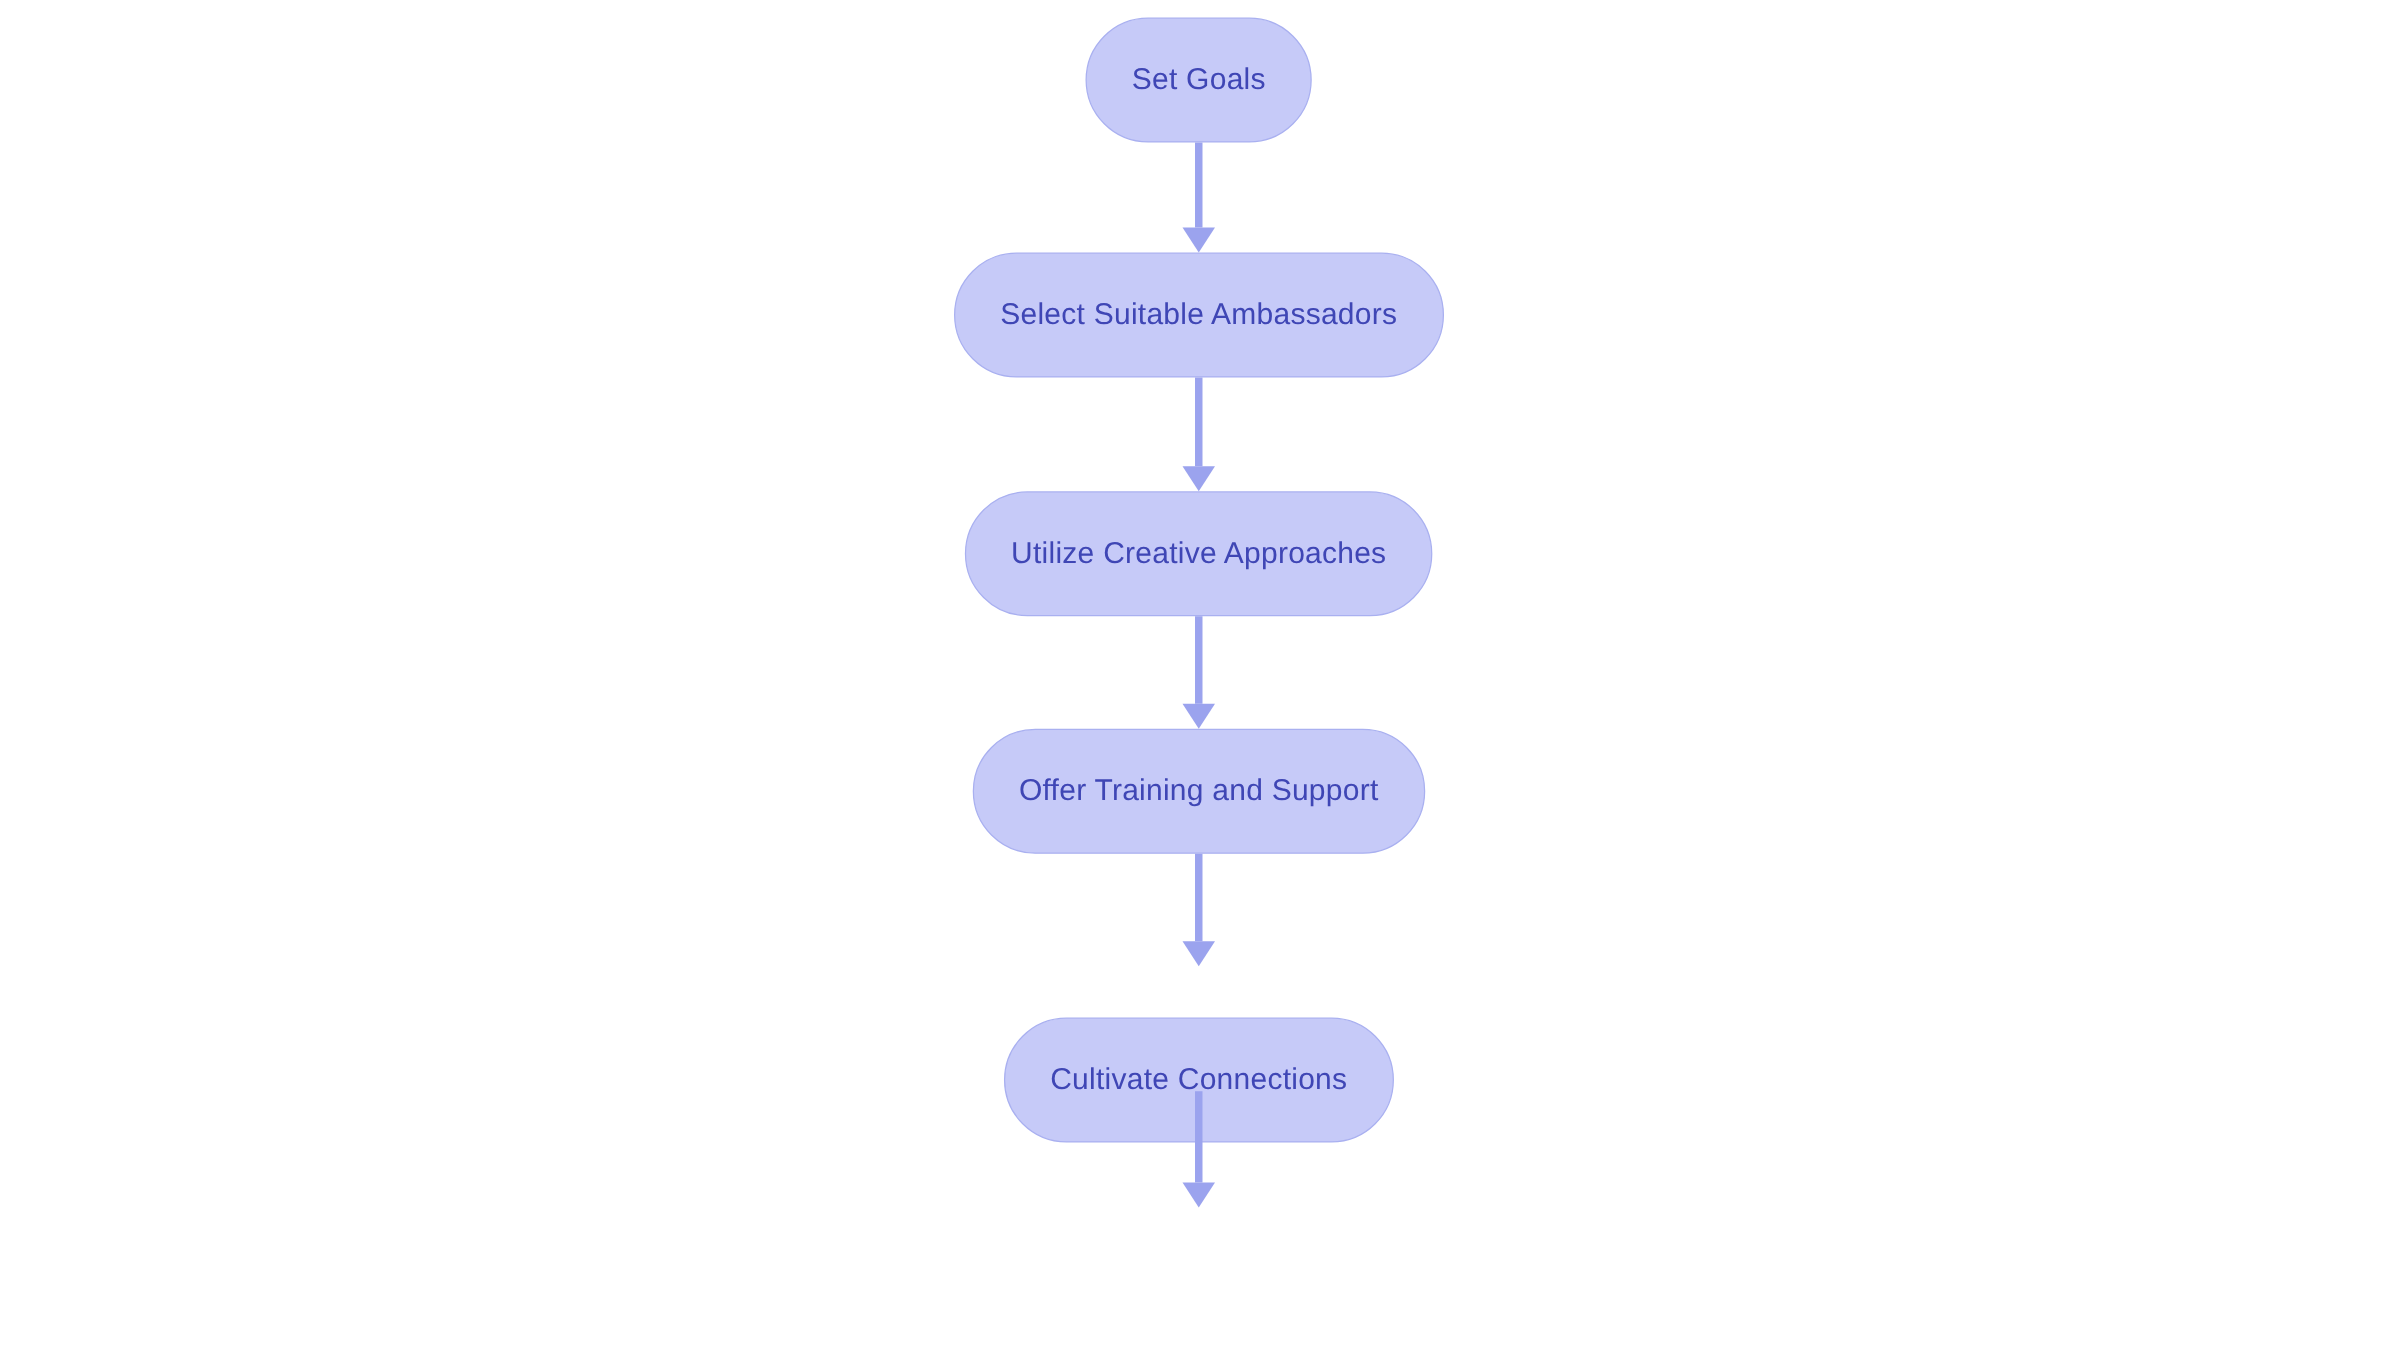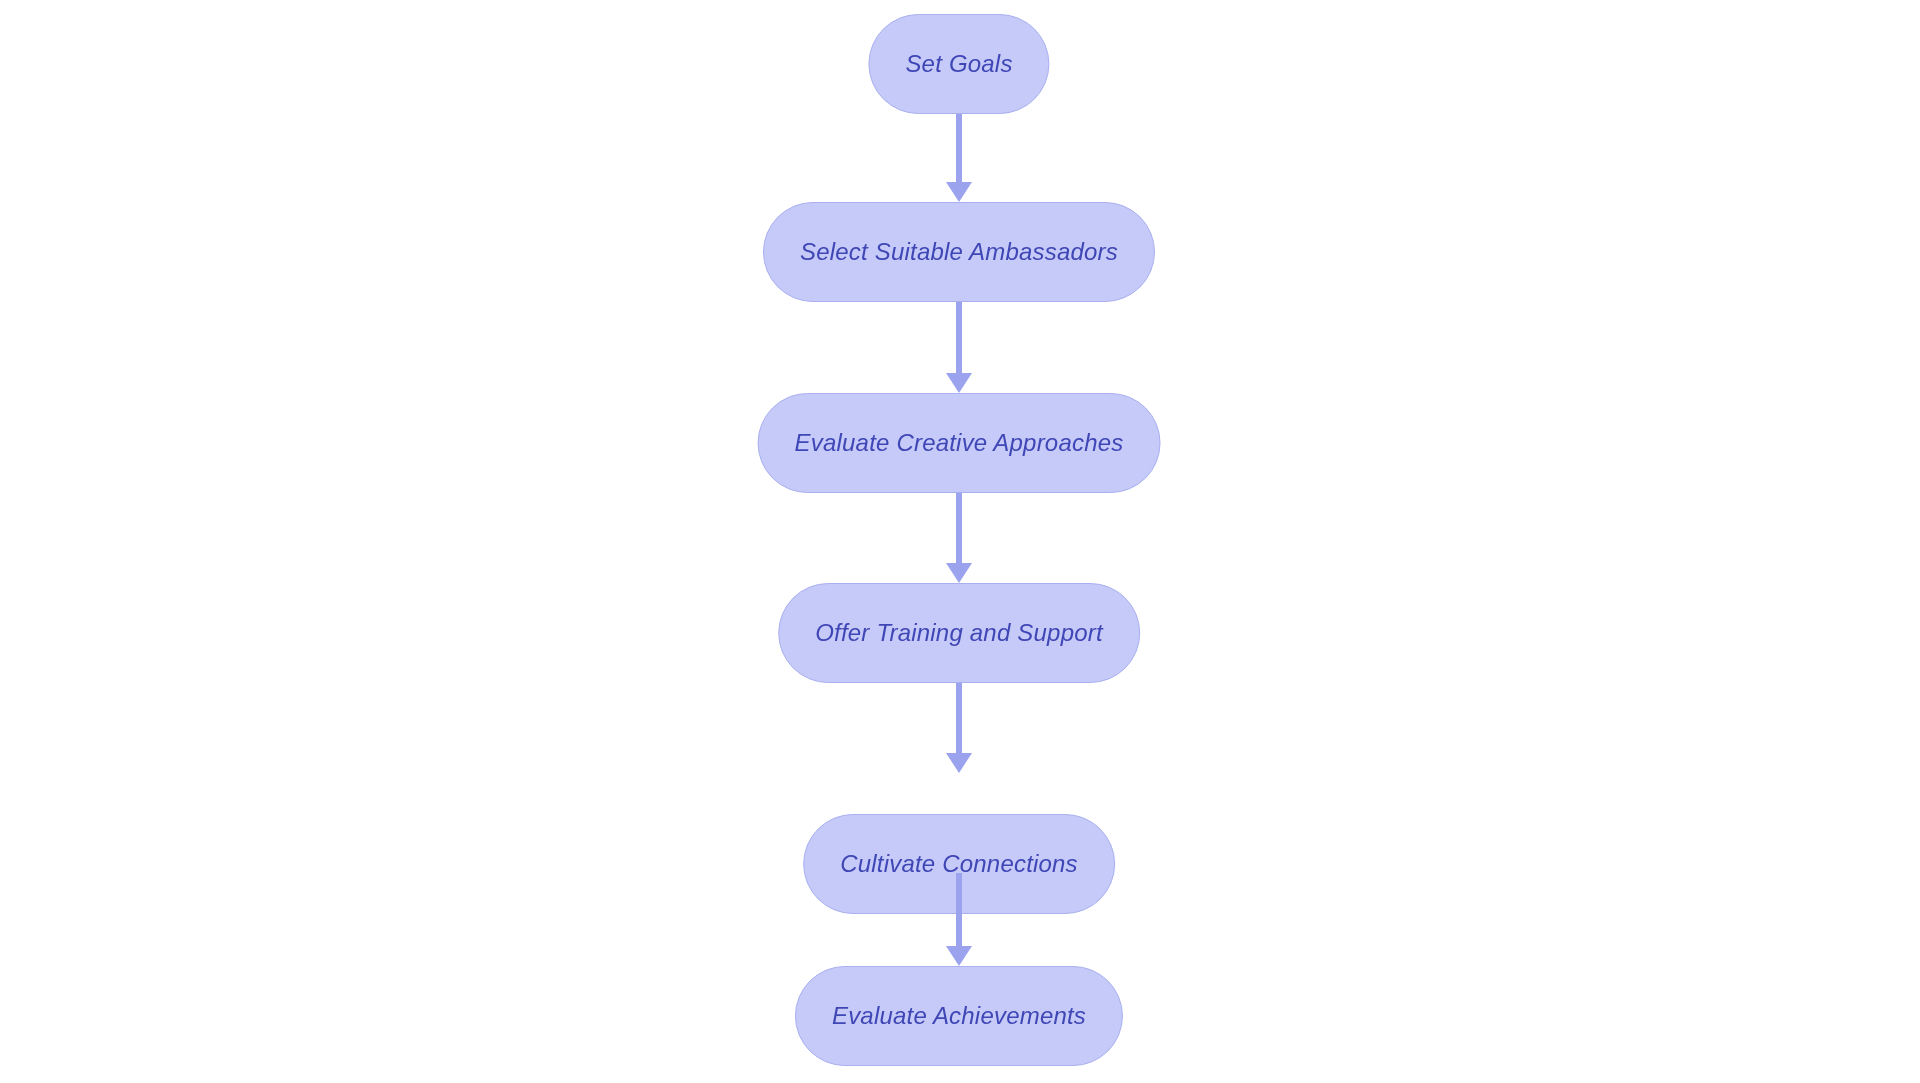--- a/index.html
+++ b/index.html
@@ -9,21 +9,20 @@
     width: 1920px;
     height: 1083px;
     overflow: hidden;
     font-family: "Liberation Sans", "DejaVu Sans", sans-serif;
   }
   #canvas {
     position: relative;
     width: 1920px;
     height: 941px;
     background: #ffffff;
-    font-style: italic;
   }
   .flow-node {
     position: absolute;
     left: 959px;
     transform: translateX(-50%);
     height: 100px;
     box-sizing: border-box;
     padding: 0 36px;
     border-radius: 50px;
     background: #c6caf8;
@@ -63,30 +62,27 @@
 <body>
 
 <div id="canvas">
     <div class="flow-node" style="top: 14px;">
       <span class="node-label">Set Goals</span>
     </div>
     <div class="flow-node" style="top: 202px; justify-content: center;">
       <span class="node-label">Select Suitable Ambassadors</span>
     </div>
     <div class="flow-node" style="top: 393px;">
-      <span class="node-label">Evaluate Creative Approaches</span>
+      <span class="node-label">Utilize Creative Approaches</span>
     </div>
     <div class="flow-node" style="top: 583px;">
       <span class="node-label">Offer Training and Support</span>
     </div>
     <div class="flow-node" style="top: 814px;">
       <span class="node-label">Cultivate Connections</span>
-    </div>
-    <div class="flow-node" style="top: 966px;">
-      <span class="node-label">Evaluate Achievements</span>
     </div>
     <div class="flow-arrow" style="top: 114px; height: 88px;">
       <div class="arrow-line"></div>
       <div class="arrow-head"></div>
     </div>
     <div class="flow-arrow" style="top: 302px; height: 91px;">
       <div class="arrow-line"></div>
       <div class="arrow-head"></div>
     </div>
     <div class="flow-arrow" style="top: 493px; height: 90px;">

